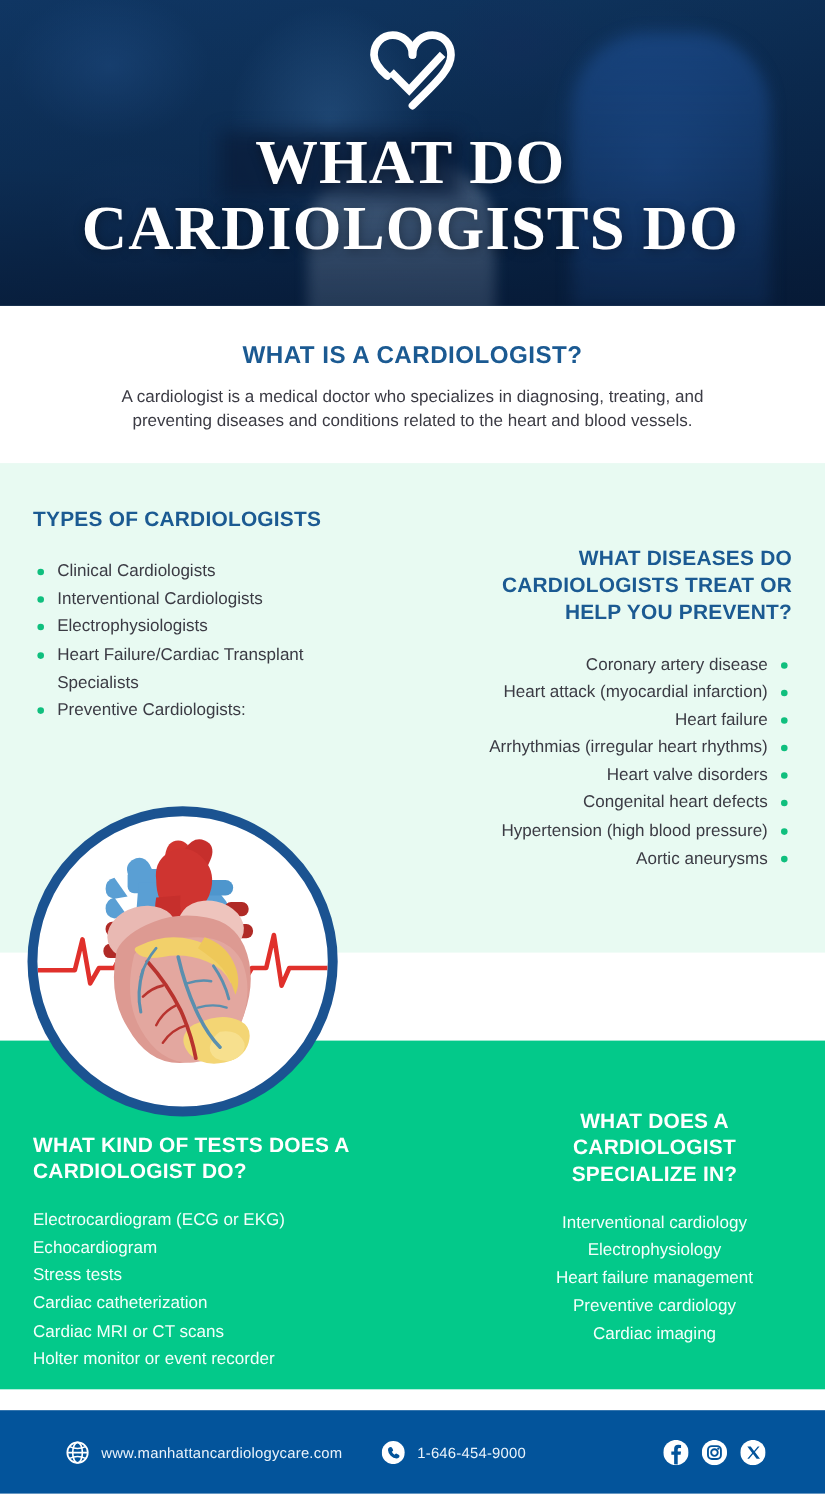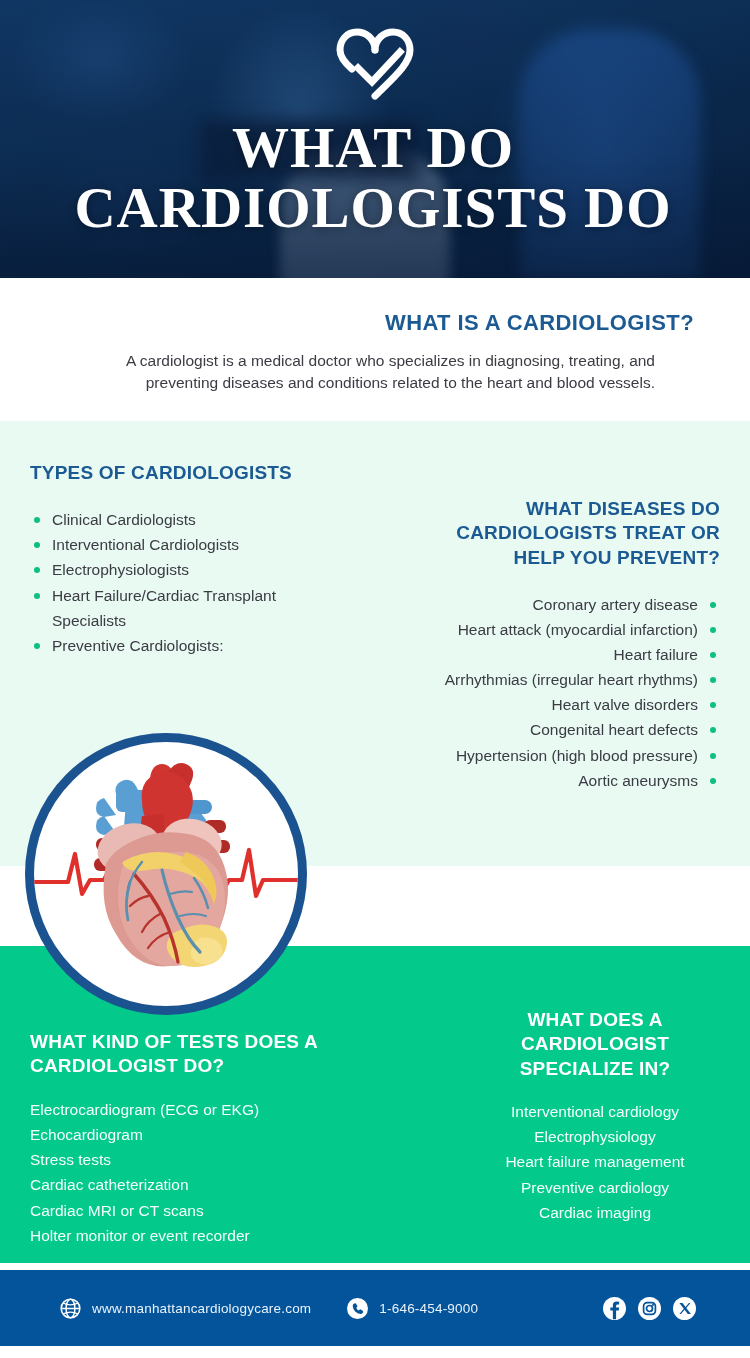--- a/index.html
+++ b/index.html
@@ -67,21 +67,21 @@
     line-height:1.06;
     letter-spacing:1px;
     text-shadow:0 2px 10px rgba(0,0,0,.35);
   }
   .header-title .line { display:block; white-space:nowrap; }
 
   
   .intro {
     background:#ffffff;
     padding:32px 56px 26px 56px;
-    text-align:right;
+    text-align:center;
   }
   .intro h2 {
     color:#1b5a92;
     font-size:22px;
     font-weight:700;
     letter-spacing:.4px;
     margin-bottom:14px;
   }
   .intro p {
     color:#3b3b44;
@@ -162,21 +162,21 @@
     border-radius:50%;
     background:#ffffff;
     border:9px solid #1b5391;
     overflow:hidden;
     z-index:20;
   }
   .heart-circle svg { position:absolute; left:0; top:0; }
 
   
   .footer {
-    position:absolute; left:0; bottom:12px;
+    position:absolute; left:0; bottom:0;
     width:750px; height:76px;
     background:#03549b;
     display:flex; align-items:center;
     padding:0 54px 0 60px;
   }
   .f-item { display:flex; align-items:center; color:#eaf3fb; font-size:13.5px; letter-spacing:.2px; }
   .f-item .f-ic { margin-right:11px; display:flex; }
   .f-web { }
   .f-phone { margin-left:36px; }
   .socials { margin-left:auto; display:flex; gap:12px; }

